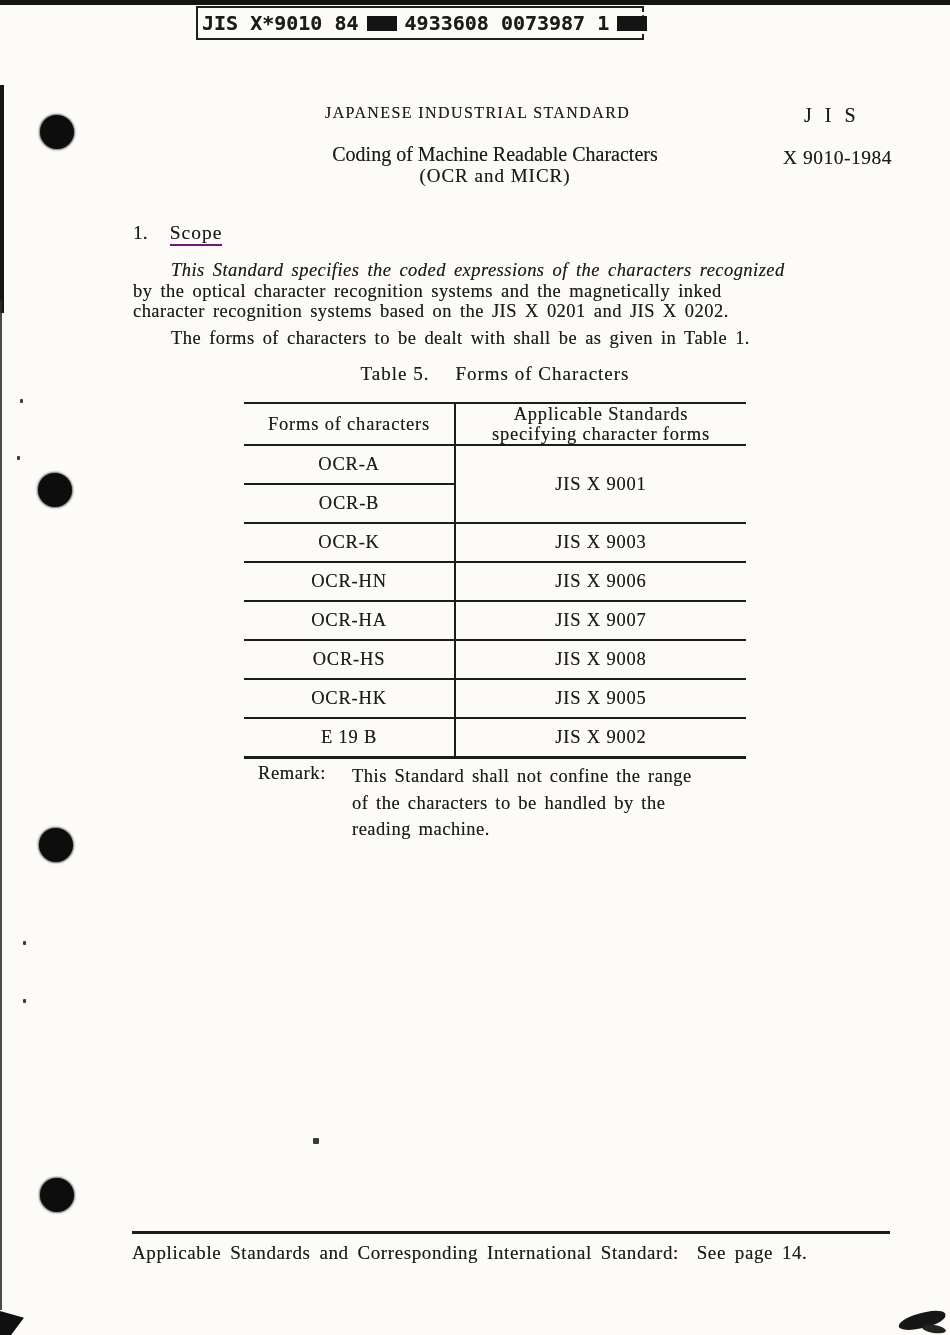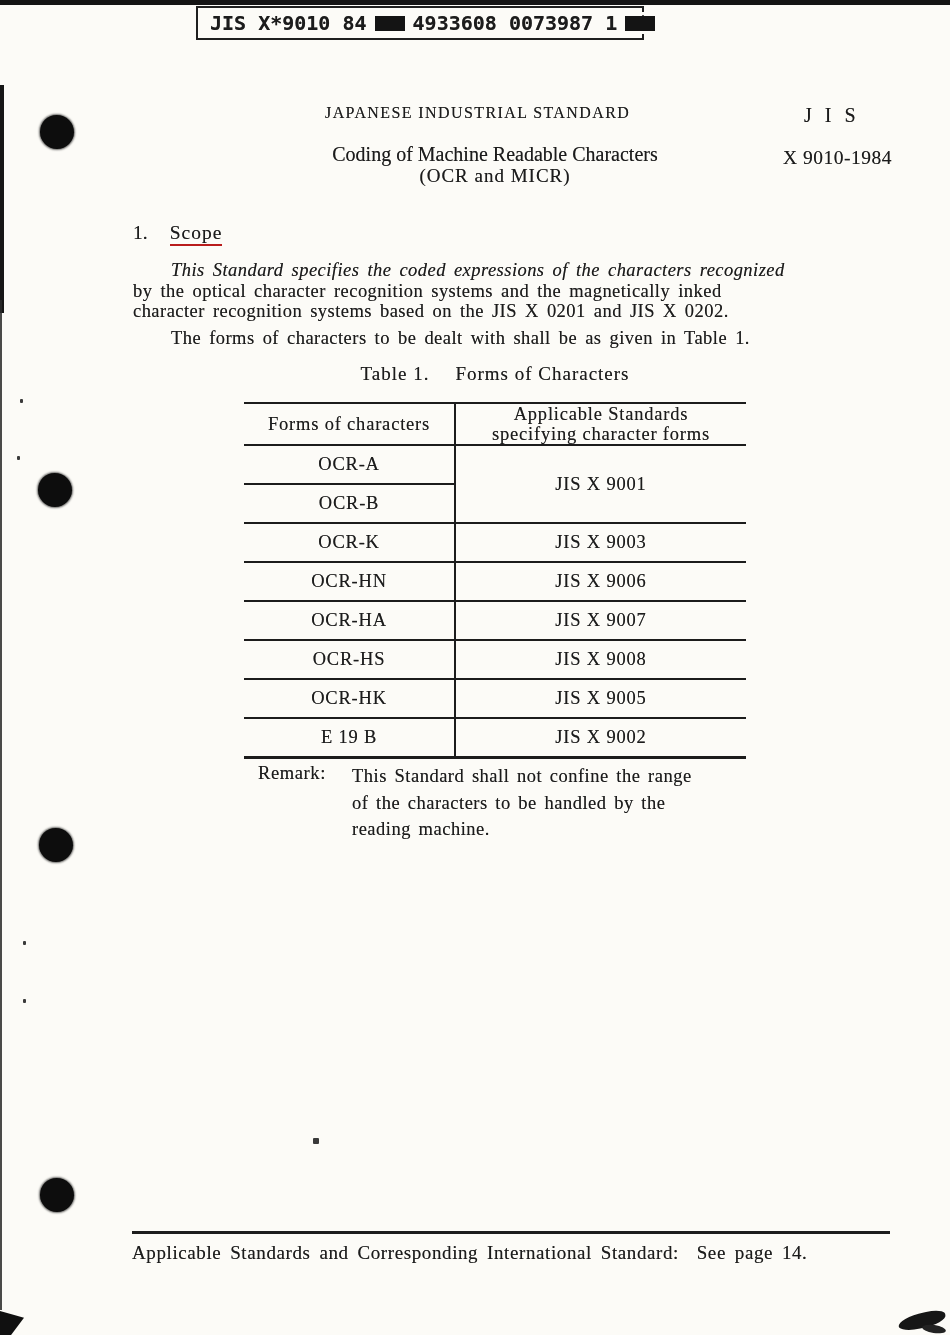--- a/index.html
+++ b/index.html
@@ -11,38 +11,38 @@
   .abs{position:absolute;}
   .ink{color:#1c1c1c;text-shadow:0 0 0.5px rgba(20,20,20,.55);}
   
   .top-bar{left:0;top:0;width:950px;height:5px;background:#141414;}
   .left-strip{left:0;top:85px;width:4px;height:228px;background:#161616;}
   .left-line{left:0;top:300px;width:2px;height:1010px;background:#2a2a2a;opacity:.85;}
   
   .ocr-box{
     left:196px;top:6px;width:448px;height:34px;
     border:2px solid #1f1f1f;border-right-style:dashed;box-sizing:border-box;
-    display:flex;align-items:center;padding-left:12px;
+    display:flex;align-items:center;padding-left:4px;
     font-family:"DejaVu Sans Mono",monospace;font-weight:bold;font-size:20px;
     white-space:nowrap;
   }
   .ocr-block{width:30px;height:15px;background:#141414;flex:0 0 auto;}
   .b1{margin:0 8px;}
   .b2{margin-left:8px;}
   
   .udc{left:556px;top:66px;font-size:19px;letter-spacing:1px;white-space:nowrap;}
   .std-label{left:325px;top:104px;font-size:16px;letter-spacing:1.4px;white-space:nowrap;}
   .org{left:804px;top:104px;font-size:20px;letter-spacing:4px;white-space:nowrap;}
   .title-block{left:312px;top:144px;width:366px;text-align:center;font-size:20px;line-height:21px;}
   .subtitle{font-size:19px;letter-spacing:1px;}
   .std-num{left:783px;top:147px;font-size:19.5px;letter-spacing:.5px;white-space:nowrap;}
   
   .scope-head{left:133px;top:222px;font-size:19.5px;white-space:nowrap;}
   .scope-num{margin-right:22px;}
-  .scope-word{border-bottom:2px solid #b91c1c;padding-bottom:1px;letter-spacing:1px;}
+  .scope-word{border-bottom:2px solid #701a75;padding-bottom:1px;letter-spacing:1px;}
   .para{left:133px;width:764px;font-size:18.5px;line-height:20.5px;
         letter-spacing:.45px;word-spacing:3px;white-space:nowrap;}
   .p1{top:260px;}
   .p1 .l1{text-indent:38px;font-style:italic;}
   .p2{top:328px;text-indent:38px;}
   
   .tcaption{left:244px;top:363px;width:502px;text-align:center;font-size:19px;
             letter-spacing:1px;white-space:nowrap;}
   .tcaption .lbl{margin-right:26px;}
   table.t{left:244px;top:402px;position:absolute;border-collapse:collapse;
@@ -101,21 +101,21 @@
     <span class="scope-num">1.</span><span class="scope-word">Scope</span>
   </div>
   <div class="abs para p1 ink">
     <div class="l1">This Standard specifies the coded expressions of the characters recognized</div>
     <div>by the optical character recognition systems and the magnetically inked</div>
     <div>character recognition systems based on the JIS X 0201 and JIS X 0202.</div>
   </div>
   <div class="abs para p2 ink">The forms of characters to be dealt with shall be as given in Table 1.</div>
 
   <div class="abs tcaption ink">
-    <span class="lbl">Table 1.</span><span>Forms of Characters</span>
+    <span class="lbl">Table 5.</span><span>Forms of Characters</span>
   </div>
   <table class="t ink">
     <colgroup>
         <col style="width:211px">
         <col style="width:291px">
       </colgroup>
     <tbody>
         <tr class="hrow">
       <th>Forms of characters</th>
       <th class="c2">

